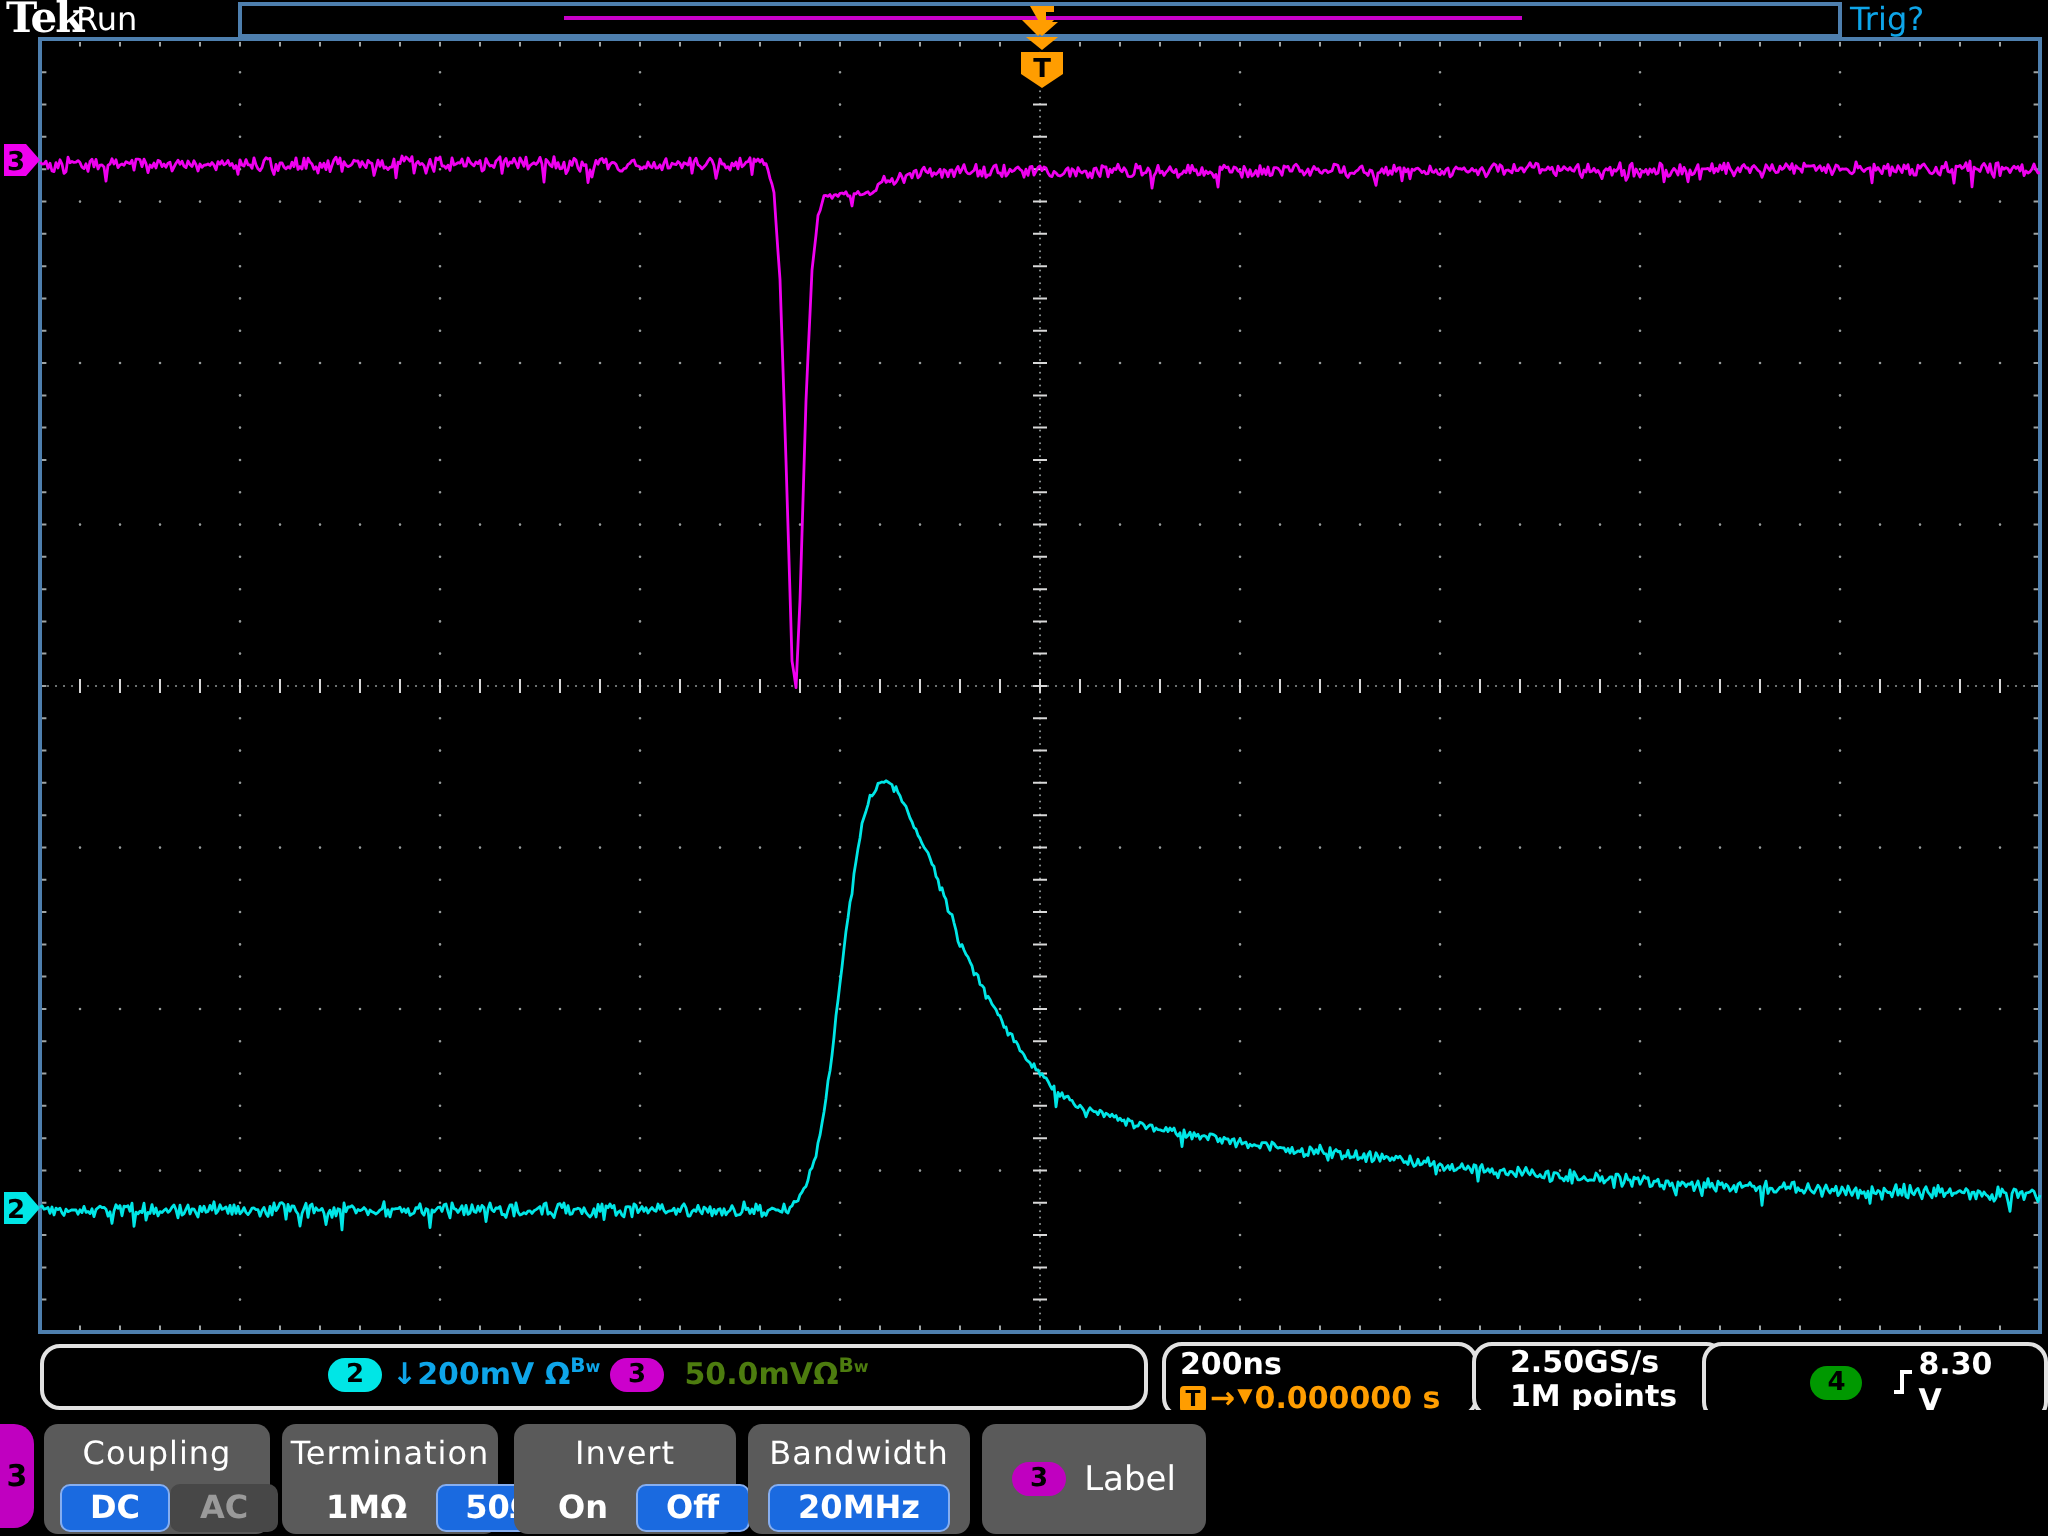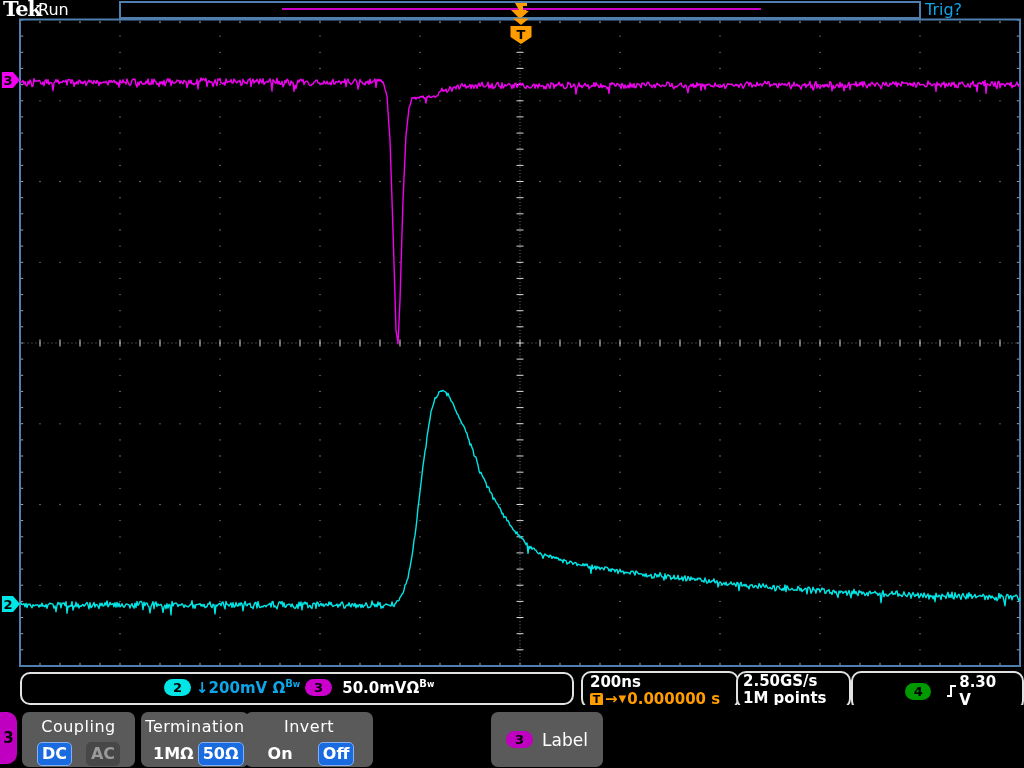--- a/index.html
+++ b/index.html
@@ -19,51 +19,51 @@
   .box-ch{left:20px;top:672px;width:550px;height:29px;}
   .ch-group{position:absolute;top:4px;display:flex;align-items:center;gap:5px;}
   .ch2-group{left:142px;}
   .ch3-group{left:283px;}
   .ch-badge{display:inline-block;width:27px;height:17px;line-height:17px;border-radius:9px;
             color:#000;font-size:13px;font-weight:bold;text-align:center;}
   .b-cyan{background:#00e6e6;}
   .b-mag{background:#cc00cc;color:#000;}
   .b-green{background:#009900;}
   .t-cyan{color:#0ea5e9;}
-  .t-mag{color:#ffffff;}
+  .t-mag{color:#4d7c0f;}
   .bw{font-size:10px;vertical-align:super;letter-spacing:0;}
   .bw .w{font-size:8px;}
   .box-horiz{left:581px;top:671px;width:147px;height:33px;padding:1px 0 0 7px;box-sizing:content-box;}
   .box-horiz .l1{color:#fff;line-height:17px;}
   .box-horiz .l2{color:#ff9d00;line-height:16px;display:flex;align-items:center;gap:1px;}
   .tsq{display:inline-block;width:13px;height:13px;line-height:13px;background:#ff9d00;color:#000;
        font-size:11px;font-weight:bold;text-align:center;border-radius:2px;margin-right:1px;}
   .tri-small{font-size:10px;}
-  .box-acq{left:736px;top:671px;width:106px;height:34px;padding-left:5px;}
+  .box-acq{left:736px;top:671px;width:106px;height:34px;padding-left:17px;}
   .box-acq div{line-height:17px;}
   .box-trig{left:851px;top:671px;width:169px;height:36px;display:flex;align-items:center;}
   .box-trig .ch-badge{margin-left:52px;}
   .slope-icon{margin-left:14px;}
   .trig-level{margin-left:auto;margin-right:10px;}
   
   .menu{position:absolute;left:0;top:705px;width:1024px;height:63px;background:#000;}
   .ch-tab{position:absolute;left:0;top:7px;width:17px;height:52px;background:#c000c0;
           border-radius:0 10px 10px 0;color:#000;font-weight:bold;font-size:15px;
           display:flex;align-items:center;justify-content:center;}
   .mbtn{position:absolute;top:7px;height:55px;background:#5a5a5a;border-radius:7px;
         color:#fff;text-align:center;box-sizing:border-box;}
   .mtitle{font-size:16px;padding-top:5px;letter-spacing:.5px;}
   .opts{display:flex;justify-content:space-around;align-items:center;margin-top:6px;padding:0 8px;}
-  .opt{font-size:16px;font-weight:bold;padding:0px 4px;border-radius:5px;line-height:22px;}
+  .opt{font-size:16px;font-weight:bold;padding:0px 14px;border-radius:5px;line-height:22px;}
   .opt-sel{background:#1a6ae0;border:1px solid #86aef0;color:#fff;}
   .opt-dim{background:#474747;border:1px solid #474747;color:#9a9a9a;}
   .opt-plain{color:#fff;}
   .btn-coupling{left:22px;width:113px;}
   .btn-termination{left:141px;width:108px;}
-  .btn-invert{left:245px;width:128px;}
+  .btn-invert{left:257px;width:111px;}
   .btn-bandwidth{left:374px;width:111px;}
   .btn-label{left:491px;width:112px;display:flex;align-items:center;justify-content:center;gap:9px;}
   .label-badge{display:inline-block;width:27px;height:17px;line-height:17px;border-radius:9px;
                background:#c000c0;color:#000;font-size:13px;font-weight:bold;}
   .label-text{font-size:17px;text-align:right;}
   .btn-more{left:730px;width:110px;display:flex;flex-direction:column;align-items:center;justify-content:center;}
   .more-arrow{width:0;height:0;border-left:10px solid transparent;border-right:10px solid transparent;
               border-bottom:10px solid #e8e8e8;margin-bottom:3px;}
   .more-text{font-size:17px;}
   .datetime{position:absolute;left:909px;top:26px;width:111px;height:33px;background:#000;
@@ -153,20 +153,26 @@
     </div>
 
     <div class="mbtn btn-invert">
       <div class="mtitle">Invert</div>
       <div class="opts">
         <span class="opt opt-plain">On</span>
         <span class="opt opt-sel">Off</span>
       </div>
     </div>
 
+    <div class="mbtn btn-bandwidth">
+      <div class="mtitle">Bandwidth</div>
+      <div class="opts" style="justify-content:center;">
+        <span class="opt opt-sel">20MHz</span>
+      </div>
+    </div>
 
     <div class="mbtn btn-label">
       <span class="label-badge">3</span>
       <span class="label-text">Label</span>
     </div>
 
 
   </div>
 </div>
 

